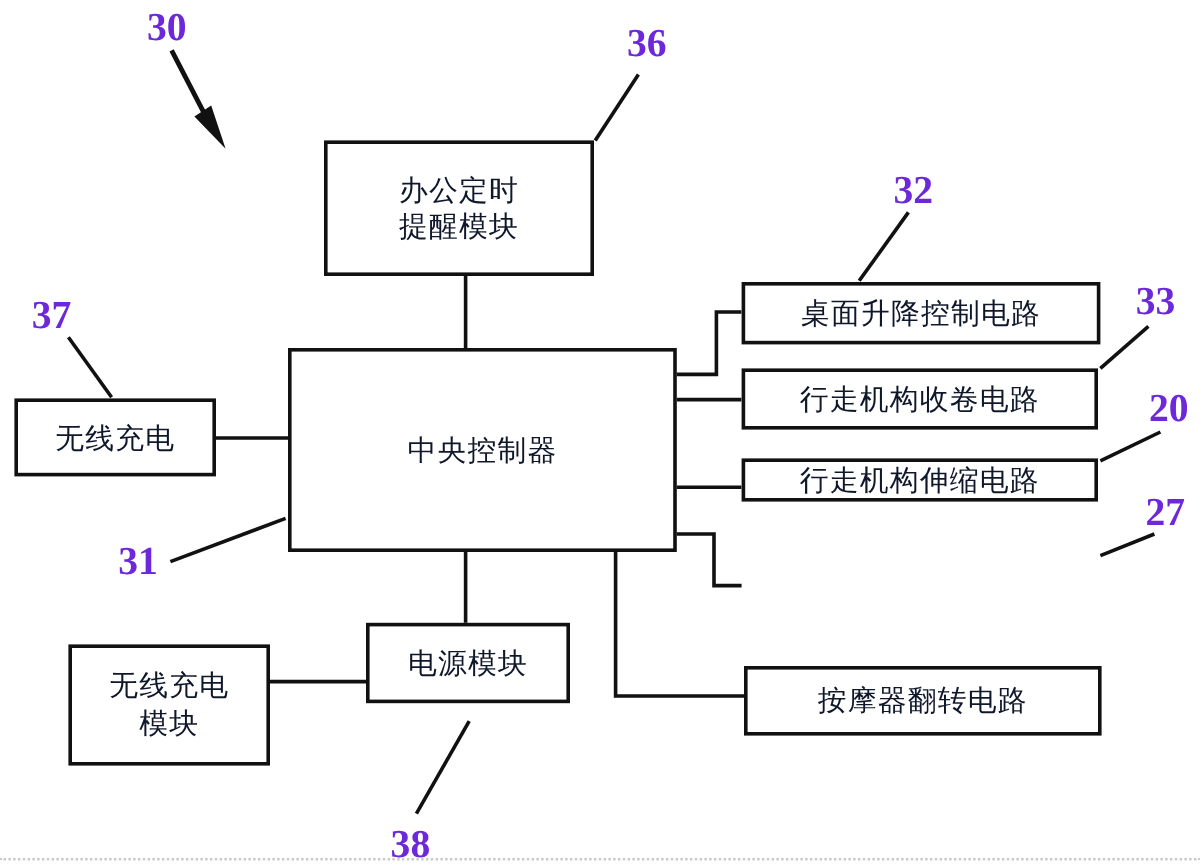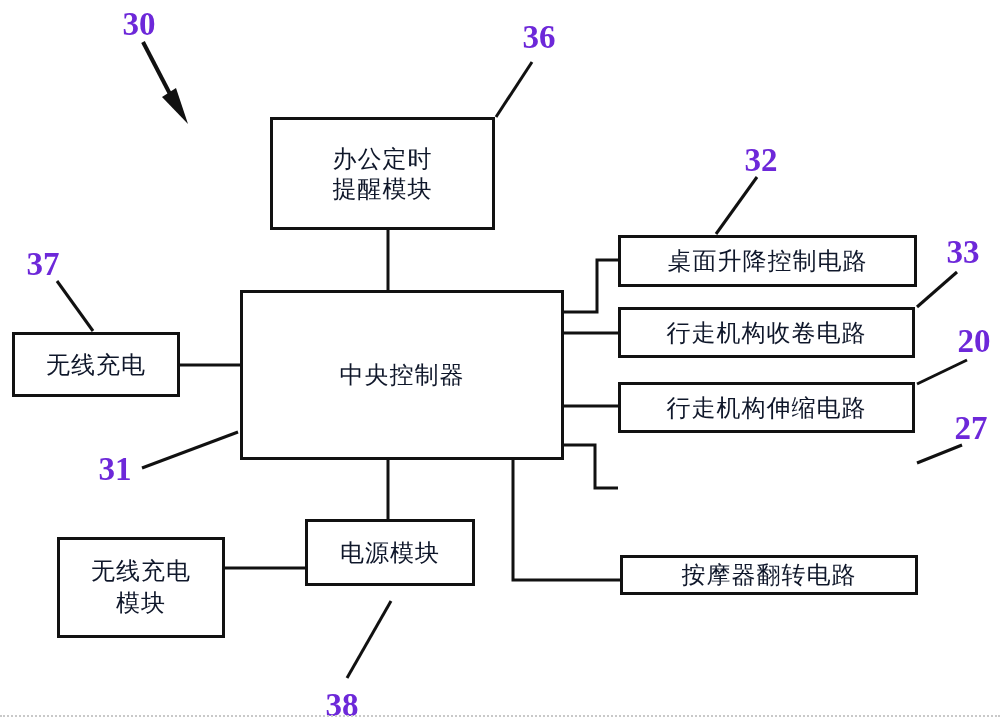--- a/index.html
+++ b/index.html
@@ -35,23 +35,23 @@
     font-weight:bold;
     font-size:33px;
     color:#6d28d9;
     white-space:nowrap;
   }
   .box-reminder        {left:270px; top:117px; width:225px; height:113px;}
   .box-central         {left:240px; top:290px; width:324px; height:170px;}
   .box-remote          {left:12px;  top:332px; width:168px; height:65px;}
   .box-desk-lift       {left:618px; top:235px; width:299px; height:52px;}
   .box-travel-wind     {left:618px; top:307px; width:297px; height:51px;}
-  .box-travel-telescope{left:618px; top:382px; width:297px; height:51px;}
+  .box-travel-telescope{left:618px; top:382px; width:297px; height:36px;}
   .box-travel-speed    {left:618px; top:463px; width:299px; height:50px;}
-  .box-massager-flip   {left:620px; top:555px; width:298px; height:40px;}
+  .box-massager-flip   {left:620px; top:555px; width:298px; height:58px;}
   .box-wireless        {left:57px;  top:537px; width:168px; height:101px; line-height:1.32;}
   .box-power           {left:305px; top:519px; width:170px; height:67px;}
   .ref-30{left:139px; top:24px;}
   .ref-31{left:115px; top:469px;}
   .ref-32{left:761px; top:160px;}
   .ref-33{left:963px; top:252px;}
   .ref-34{left:974px; top:341px;}
   .ref-35{left:971px; top:428px;}
   .ref-36{left:539px; top:37px;text-align:center;}
   .ref-37{left:43px;  top:264px;}

